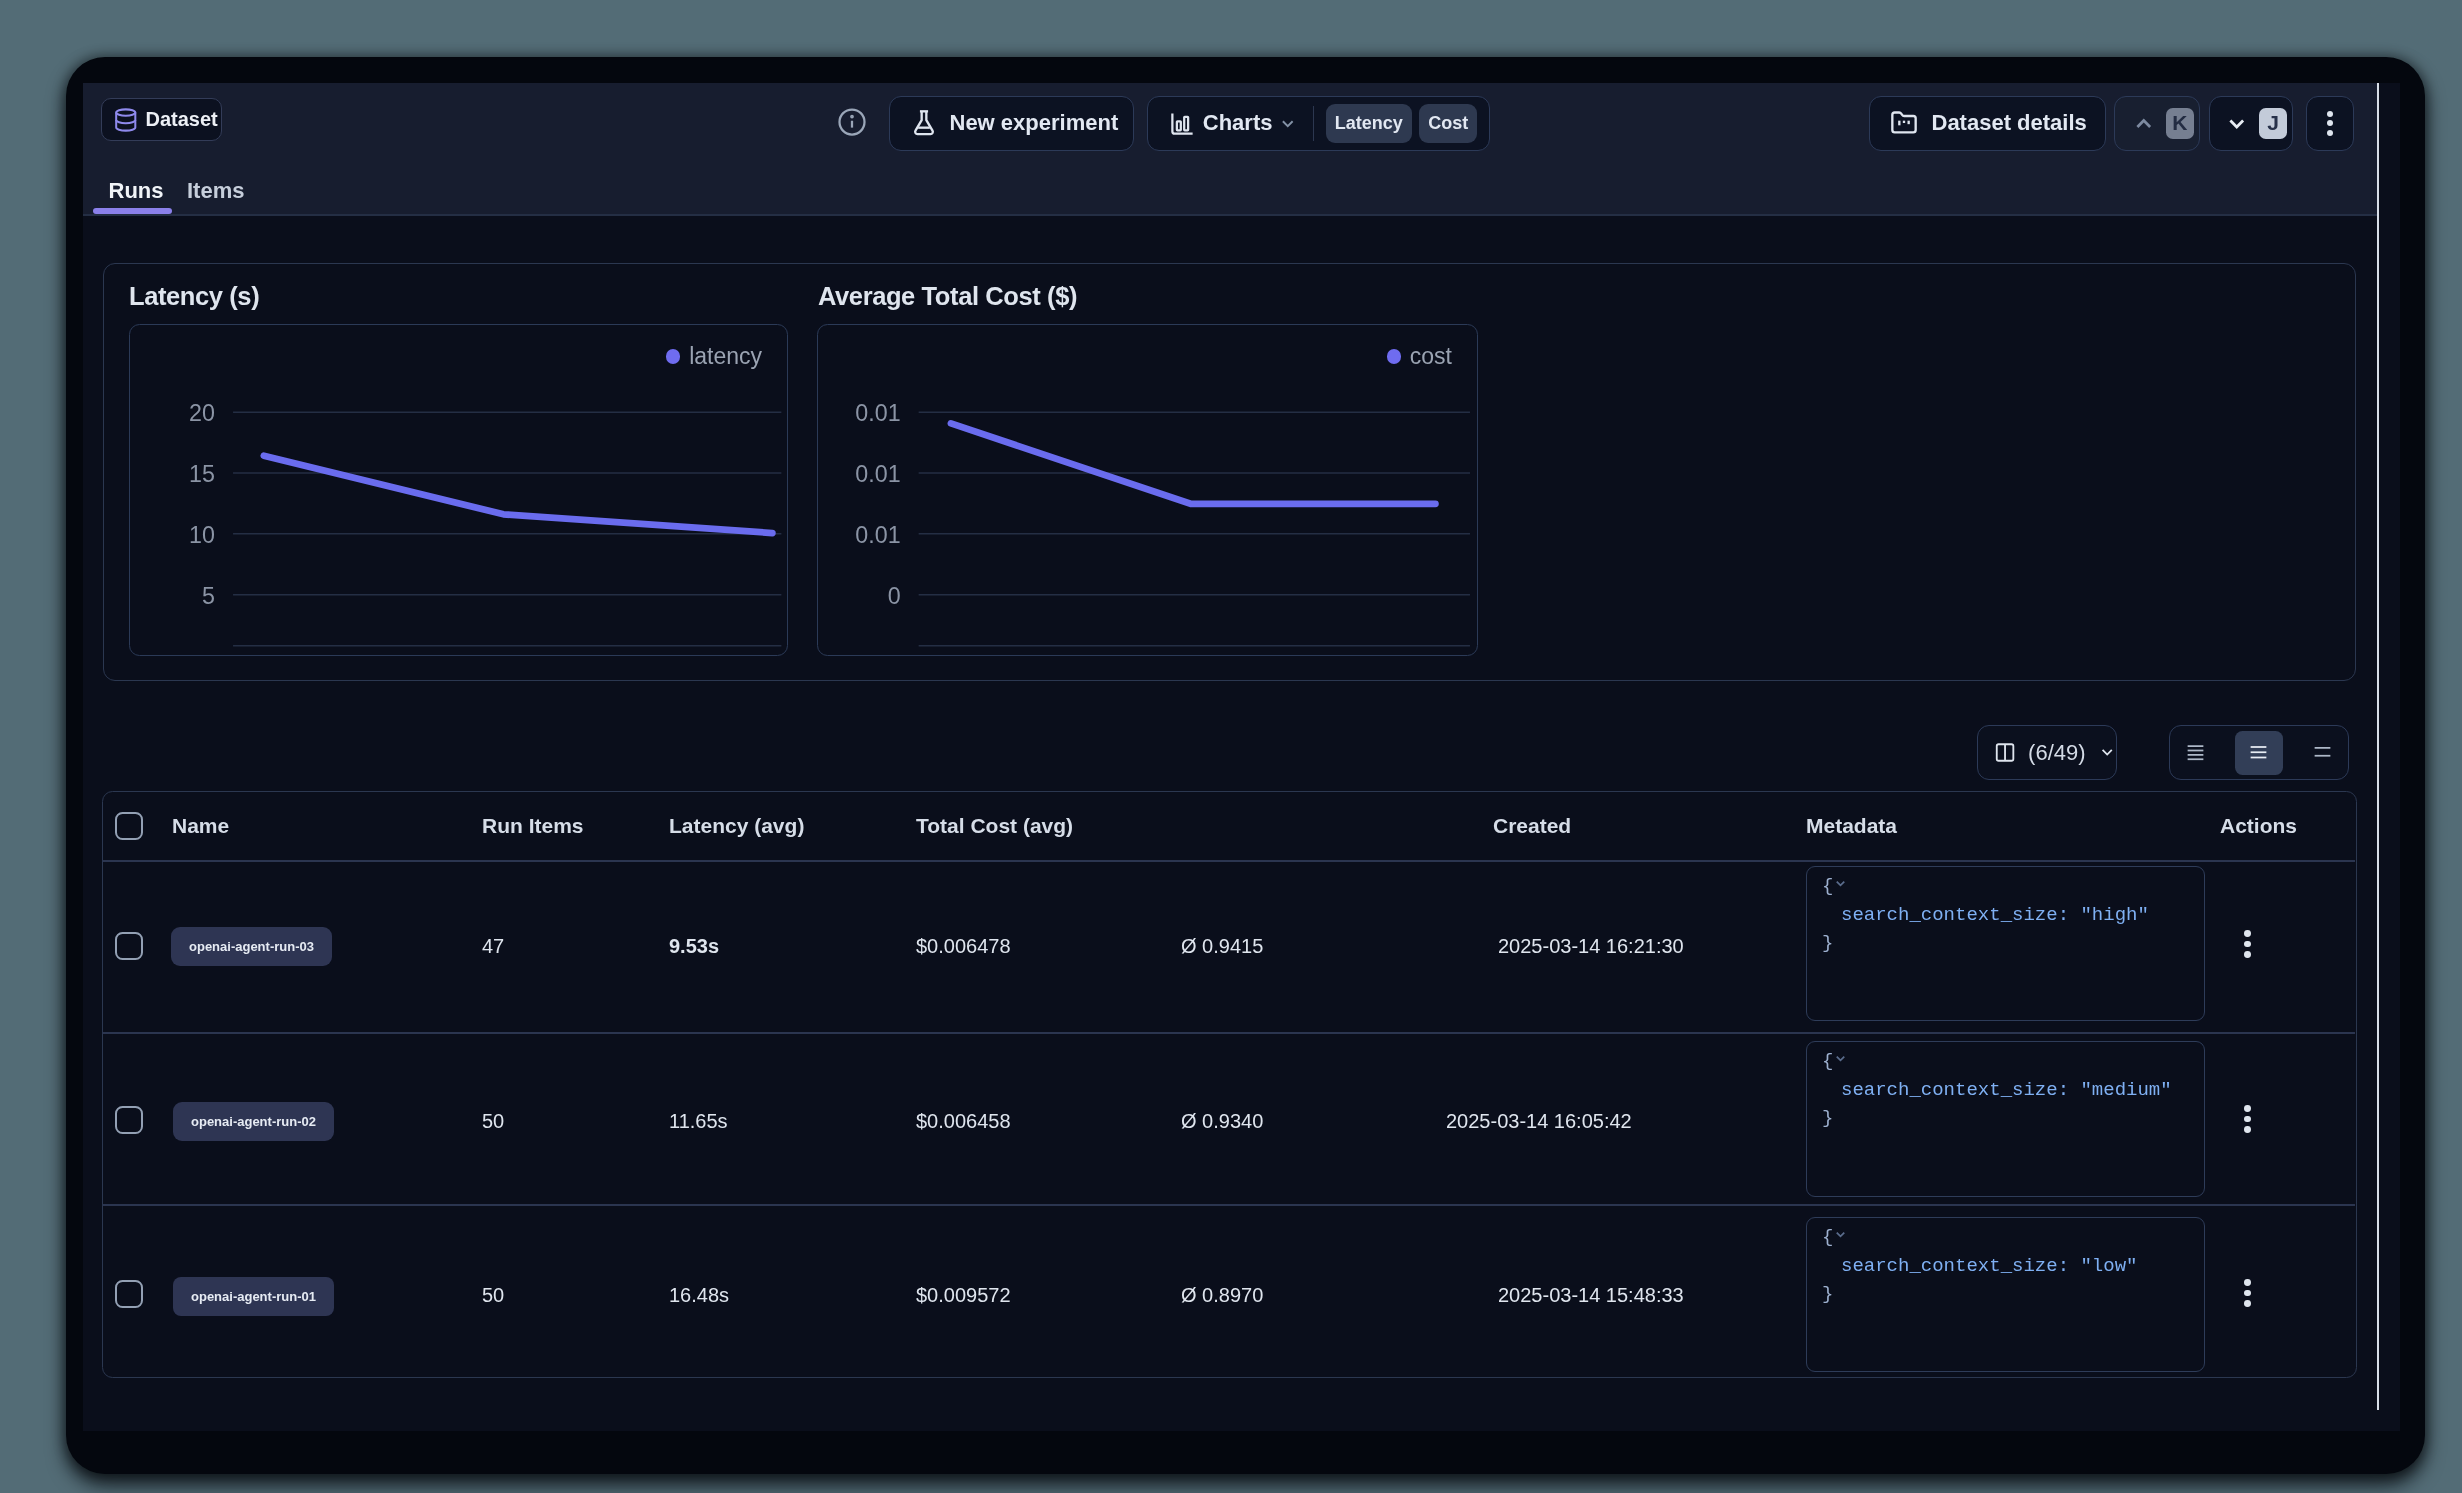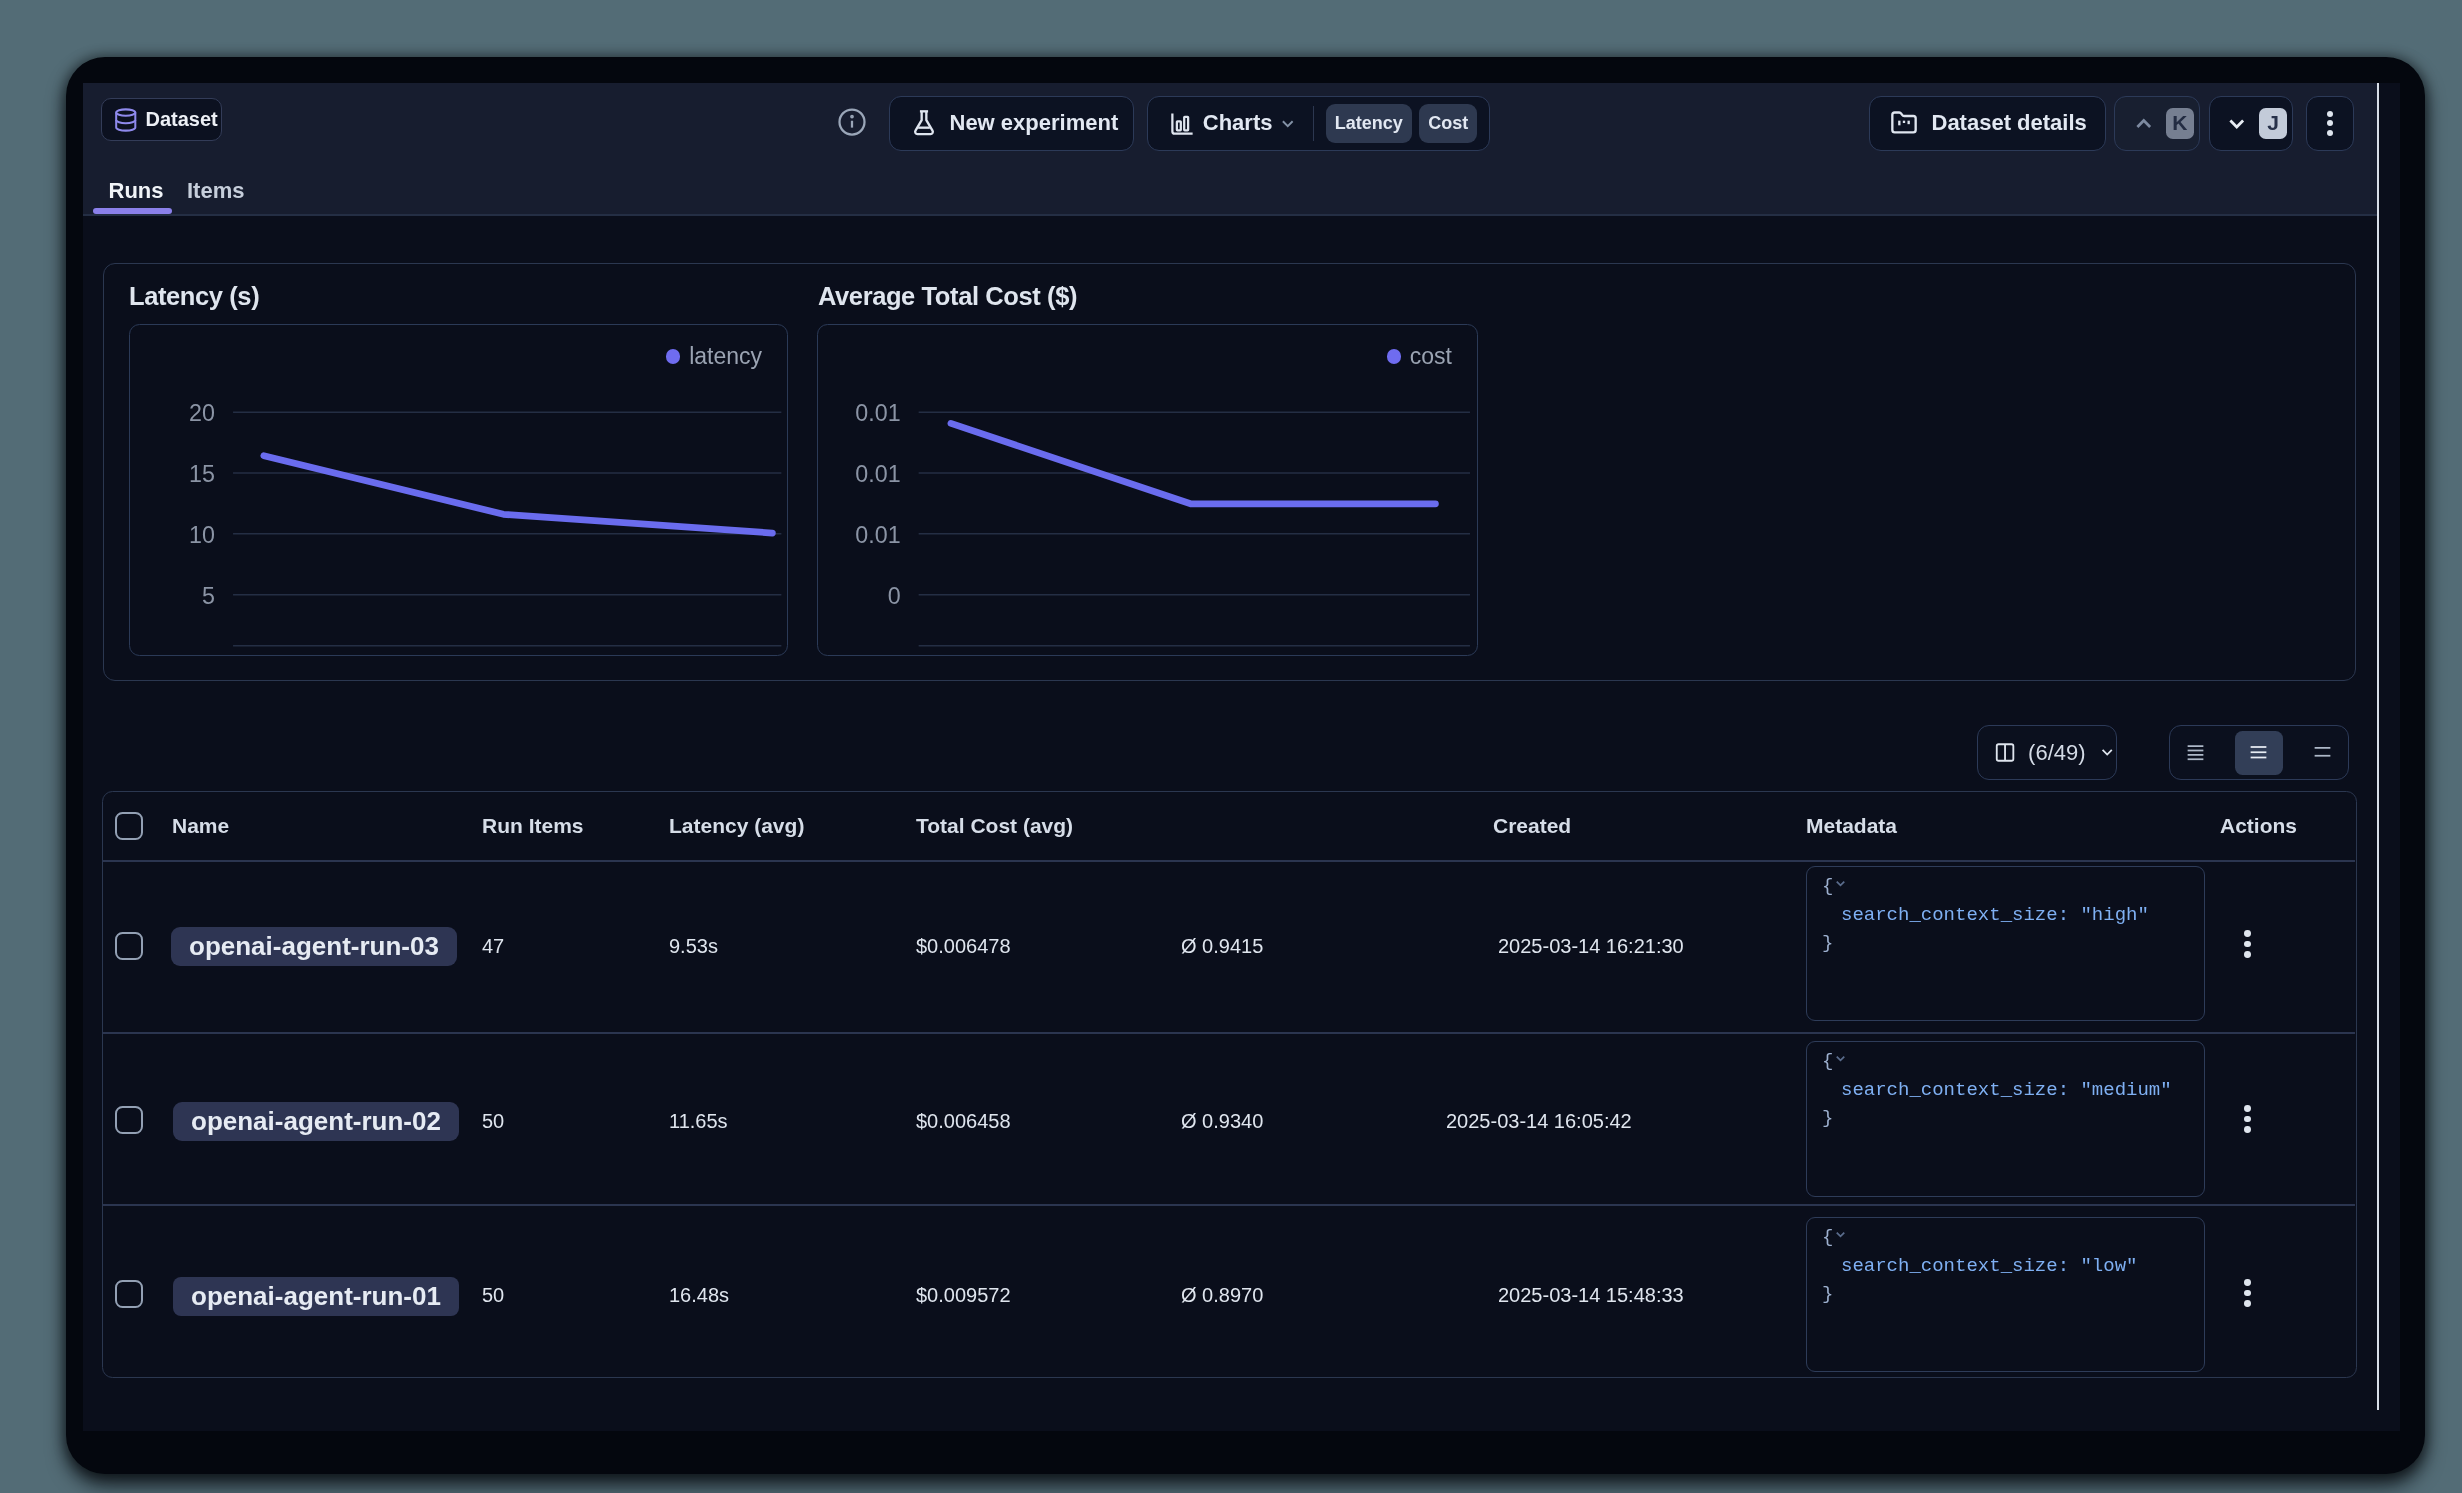--- a/index.html
+++ b/index.html
@@ -45,21 +45,21 @@
   .toolbar-btn { position:absolute; border:1.5px solid #2c3a58; border-radius:12px; background:#0b101e; }
 
   
   .table-box { position:absolute; left:19px; top:708px; width:2255px; height:587px;
     border:1.5px solid #2b3750; border-radius:10.5px; }
   .th { position:absolute; top:0; height:68px; color:#d6dde8; font-size:21px; font-weight:bold; display:flex; align-items:center; white-space:nowrap; }
   .checkbox { position:absolute; width:28px; height:28px; border:2.3px solid #93a0b4; border-radius:7.5px; }
   .rowsep { position:absolute; left:0; width:2252px; height:1.5px; background:#2b3550; }
   .cell { position:absolute; color:#dfe5ee; font-size:20px; display:flex; align-items:center; white-space:nowrap; }
   .pill { position:absolute; background:#2e3553; border-radius:9px; height:39px; display:flex; align-items:center;
-    padding:0 18px; color:#e6ebf3; font-size:26px; font-weight:bold; white-space:nowrap; }
+    padding:0 18px; color:#e6ebf3; font-size:13px; font-weight:bold; white-space:nowrap; }
   .jsonbox { position:absolute; left:1703px; width:399px; border:1.5px solid #2e3c59; border-radius:9px;
     font-family:"Liberation Mono", monospace; font-size:19px; color:#9db0cf; white-space:nowrap; }
   .dots3 { position:absolute; width:7.5px; }
   .dots3 i { display:block; width:6.8px; height:6.8px; border-radius:50%; background:#dfe5ee; margin-bottom:3.8px; }
 </style>
 </head>
 <body>
   <div class="window"></div>
   <div class="content">
     <div class="headerstrip"></div>
@@ -225,21 +225,21 @@
       <div class="th" style="left:1390px;">Created</div>
       <div class="th" style="left:1703px;">Metadata</div>
       <div class="th" style="left:2117px;">Actions</div>
       <div class="rowsep" style="top:68px;"></div>
       <div class="rowsep" style="top:240px;"></div>
       <div class="rowsep" style="top:412px;"></div>
 
       <div class="checkbox" style="left:12px; top:140px;"></div>
       <div class="pill" style="left:68px; top:135px;">openai-agent-run-03</div>
       <div class="cell" style="left:379px; top:135px; height:38px;">47</div>
-      <div class="cell" style="left:566px; top:135px; height:38px;">9.53s</div>
+      <div class="cell" style="left:566px; top:135px; height:38px;font-weight:bold;">9.53s</div>
       <div class="cell" style="left:813px; top:135px; height:38px;">$0.006478</div>
       <div class="cell" style="left:1078px; top:135px; height:38px;">Ø 0.9415</div>
       <div class="cell" style="left:1395px; top:135px; height:38px;">2025-03-14 16:21:30</div>
       <div class="jsonbox" style="top:74px; height:155px;">
         <div style="position:absolute;left:15px;top:8.3px;">{<svg width="15" height="15" viewBox="0 0 24 24" fill="none" stroke="#5a6c8c" stroke-width="2.8" style="vertical-align:0.8px">
             <path d="M6 9l6 6 6-6"></path>
           </svg></div>
         <div style="position:absolute;left:34px;top:37px;"><span style="color:#7fb0f3">search_context_size: "high"</span></div>
         <div style="position:absolute;left:15px;top:65px;">}</div>
       </div>

